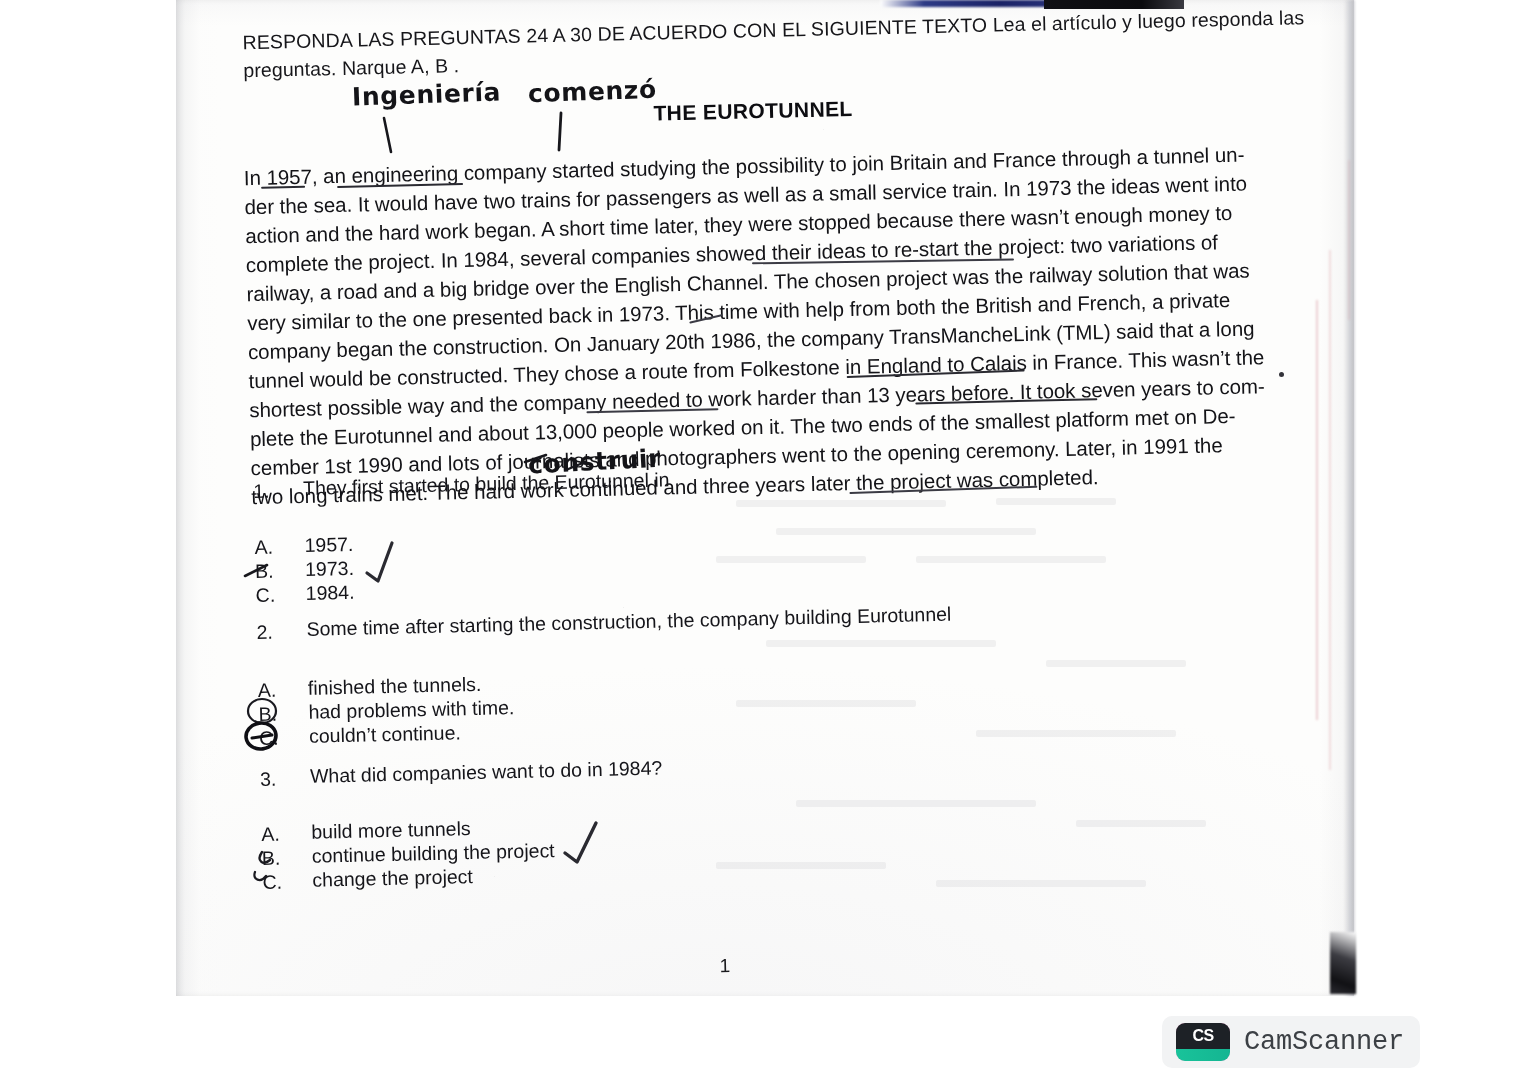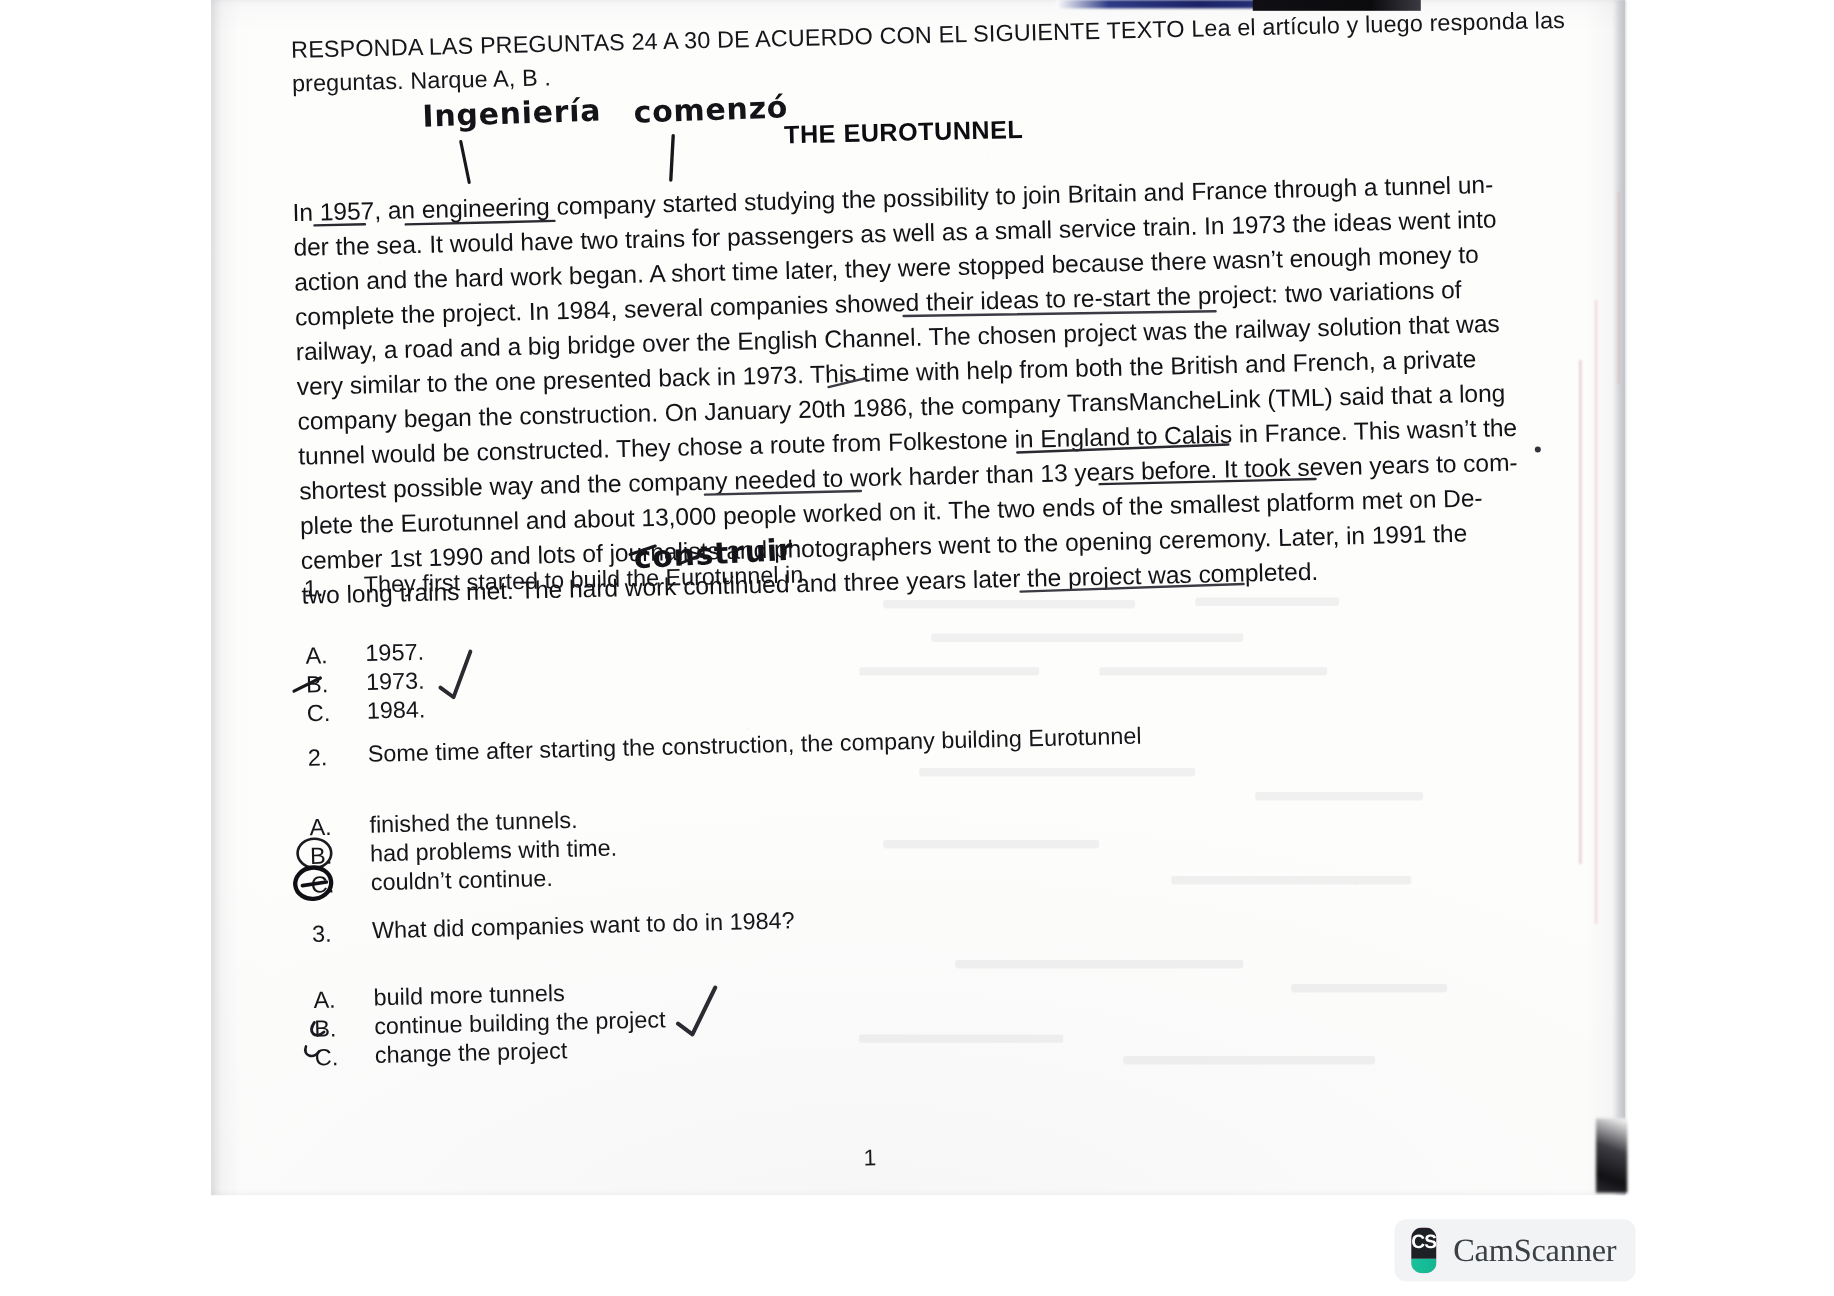--- a/index.html
+++ b/index.html
@@ -126,38 +126,38 @@
     position:absolute;left:1162px;top:1016px;
     display:flex;align-items:center;gap:14px;
     background:#f2f3f4;border-radius:10px;
     padding:7px 16px 7px 14px;
   }
   #cs-powered{
     font-size:25px;color:#6a6d72;letter-spacing:.1px;
     font-family:"Liberation Sans", sans-serif;
   }
   #cs-badge{
-    width:21px;height:38px;border-radius:9px;overflow:hidden;
+    width:54px;height:38px;border-radius:9px;overflow:hidden;
     position:relative;flex:none;background:#f9a8d4;
   }
   #cs-badge .top{
     position:absolute;left:0;top:0;right:0;height:26px;background:#1d2126;
     display:flex;align-items:center;justify-content:center;
   }
   #cs-badge .top span{
     color:#ffffff;font-size:16px;font-weight:700;letter-spacing:-.6px;
     font-family:"Liberation Sans", sans-serif;
   }
   #cs-badge .bot{
     position:absolute;left:0;bottom:0;right:0;height:12px;
     background:linear-gradient(90deg,#19c39a,#14b592);
   }
   #cs-name{
     font-size:27px;color:#3c4045;font-weight:400;letter-spacing:-.2px;
-    font-family:Liberation Serif, serif;
+    font-family:Liberation Mono, monospace;
   }
 </style>
 </head>
 <body>
 
 <div id="page-sheet">
   <div id="grain"></div>
   <div id="speckle"></div>
 
   <div class="bleed" style="left:560px;top:500px;width:210px;height:7px;"></div>

